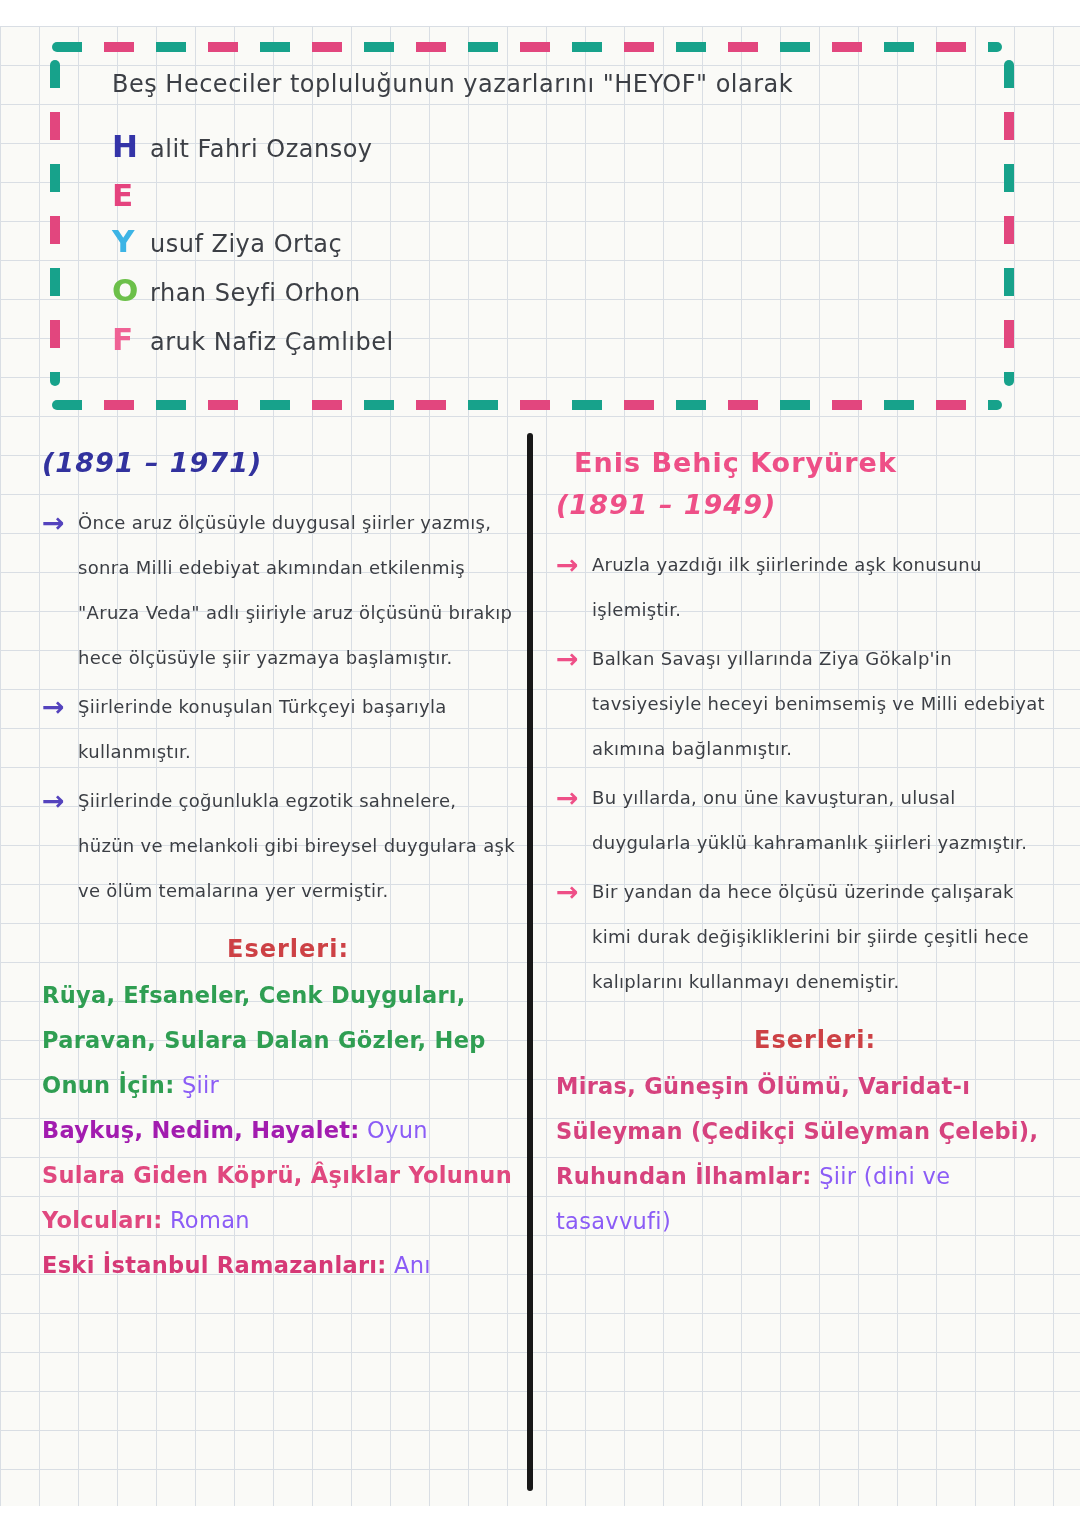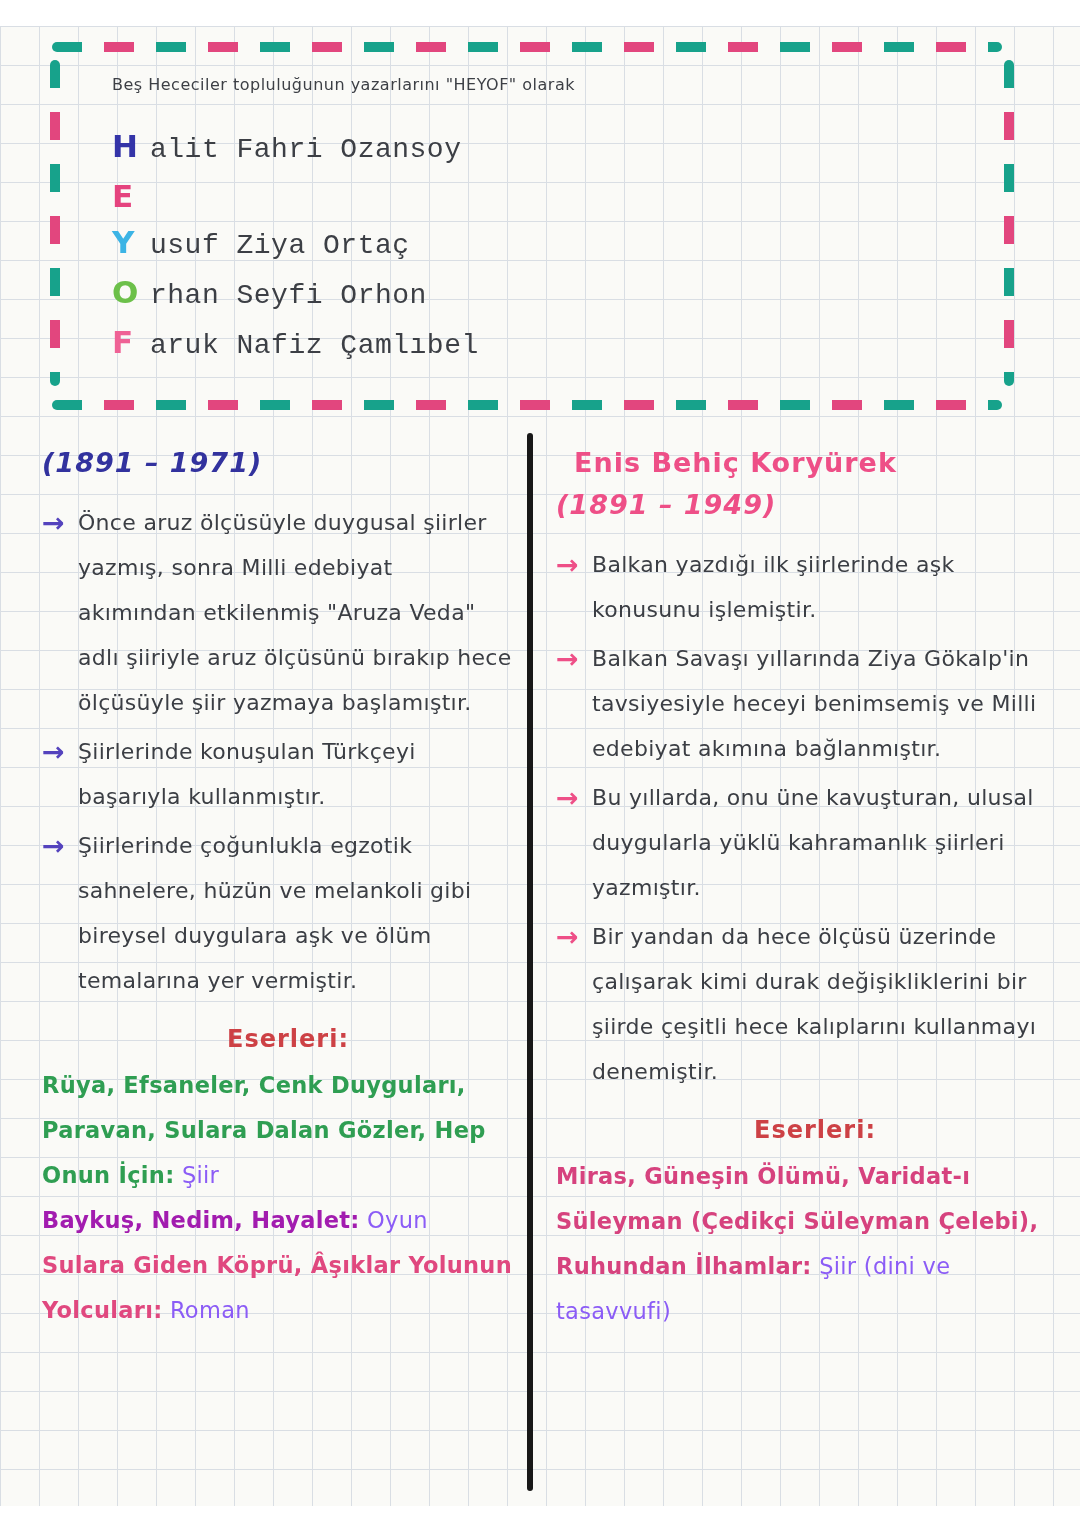--- a/index.html
+++ b/index.html
@@ -24,37 +24,37 @@
       #e2467e 52px 82px,transparent 82px 104px);}
   .dash-top{top:6px;}
   .dash-bottom{bottom:0;}
   .dash-v{position:absolute;top:24px;bottom:24px;width:10px;border-radius:5px;
     background:repeating-linear-gradient(to bottom,
       #17a28b 0 28px,transparent 28px 52px,
       #e2467e 52px 80px,transparent 80px 104px);}
   .dash-left{left:12px;}
   .dash-right{right:2px;}
   .memo-content{position:absolute;left:74px;top:24px;right:40px;}
-  .intro-line{margin:0;font-size:16px;line-height:49px;color:#3c3f45;letter-spacing:.5px;}
+  .intro-line{margin:0;font-size:24px;line-height:49px;color:#3c3f45;letter-spacing:.5px;}
   .acronym-list{list-style:none;margin:14px 0 0 0;padding:0;}
   .acronym-list li{display:flex;align-items:baseline;line-height:46px;}
   .acr-initial{font-size:31px;font-weight:bold;width:38px;flex:0 0 38px;}
-  .acr-rest{font-size:28px;color:#3c3f45;letter-spacing:.5px;font-family:Liberation Mono, monospace;}
+  .acr-rest{font-size:24px;color:#3c3f45;letter-spacing:.5px;}
   
   .divider{position:absolute;left:527px;top:433px;width:6px;height:1058px;background:#181818;border-radius:3px;}
   .col{position:absolute;top:442px;}
   .col-left{left:42px;width:474px;}
   .col-right{left:556px;width:500px;}
   .col-heading{margin:0;font-size:27px;font-weight:bold;letter-spacing:1px;line-height:42px;}
   .col-heading .name{display:block;padding-left:18px;}
   .col-heading .years{display:block;font-style:italic;}
   .bullets{margin-top:16px;}
   .bullet{display:flex;margin:0 0 4px 0;}
   .arrow{flex:0 0 36px;font-size:27px;font-weight:bold;line-height:45px;}
-  .bullet-text{flex:1;font-size:22px;line-height:45px;color:#3b3e44;letter-spacing:.3px;}
+  .bullet-text{flex:1;font-size:18px;line-height:45px;color:#3b3e44;letter-spacing:.3px;}
   .works-label{margin:22px 0 10px 0;font-size:24px;font-weight:bold;letter-spacing:1px;padding-left:18px;text-align:center;}
   .works p{margin:0;font-size:22.5px;line-height:45px;letter-spacing:.3px;}
   .works .titles{font-weight:bold;}
   .works .category{color:#8b5cf6;font-weight:normal;}
 </style>
 </head>
 <body>
 
 <div class="paper"></div>
 
@@ -116,32 +116,36 @@
       <span class="category">Şiir</span>
     </p>
     <p>
       <span class="titles" style="color: #a21caf;">Baykuş, Nedim, Hayalet:</span>
       <span class="category">Oyun</span>
     </p>
     <p>
       <span class="titles" style="color: rgb(224, 72, 127);">Sulara Giden Köprü, Âşıklar Yolunun Yolcuları:</span>
       <span class="category">Roman</span>
     </p>
+    <p>
+      <span class="titles" style="color: rgb(214, 57, 118);">Eski İstanbul Ramazanları:</span>
+      <span class="category">Anı</span>
+    </p>
   </div>
 </div>
 
 <div class="col col-right">
   <h2 class="col-heading" style="color: rgb(238, 79, 135);">
     <span class="name">Enis Behiç Koryürek</span>
     <span class="years">(1891 – 1949)</span>
   </h2>
   <div class="bullets">
     <p class="bullet">
       <span class="arrow" style="color: rgb(238, 79, 135);">→</span>
-      <span class="bullet-text">Balkan yazdığı ilk şiirlerinde aşk konusunu işlemiştir.</span>
+      <span class="bullet-text">Aruzla yazdığı ilk şiirlerinde aşk konusunu işlemiştir.</span>
     </p>
     <p class="bullet">
       <span class="arrow" style="color: rgb(238, 79, 135);">→</span>
       <span class="bullet-text">Balkan Savaşı yıllarında Ziya Gökalp'in tavsiyesiyle heceyi benimsemiş ve Milli edebiyat akımına bağlanmıştır.</span>
     </p>
     <p class="bullet">
       <span class="arrow" style="color: rgb(238, 79, 135);">→</span>
       <span class="bullet-text">Bu yıllarda, onu üne kavuşturan, ulusal duygularla yüklü kahramanlık şiirleri yazmıştır.</span>
     </p>
     <p class="bullet">

